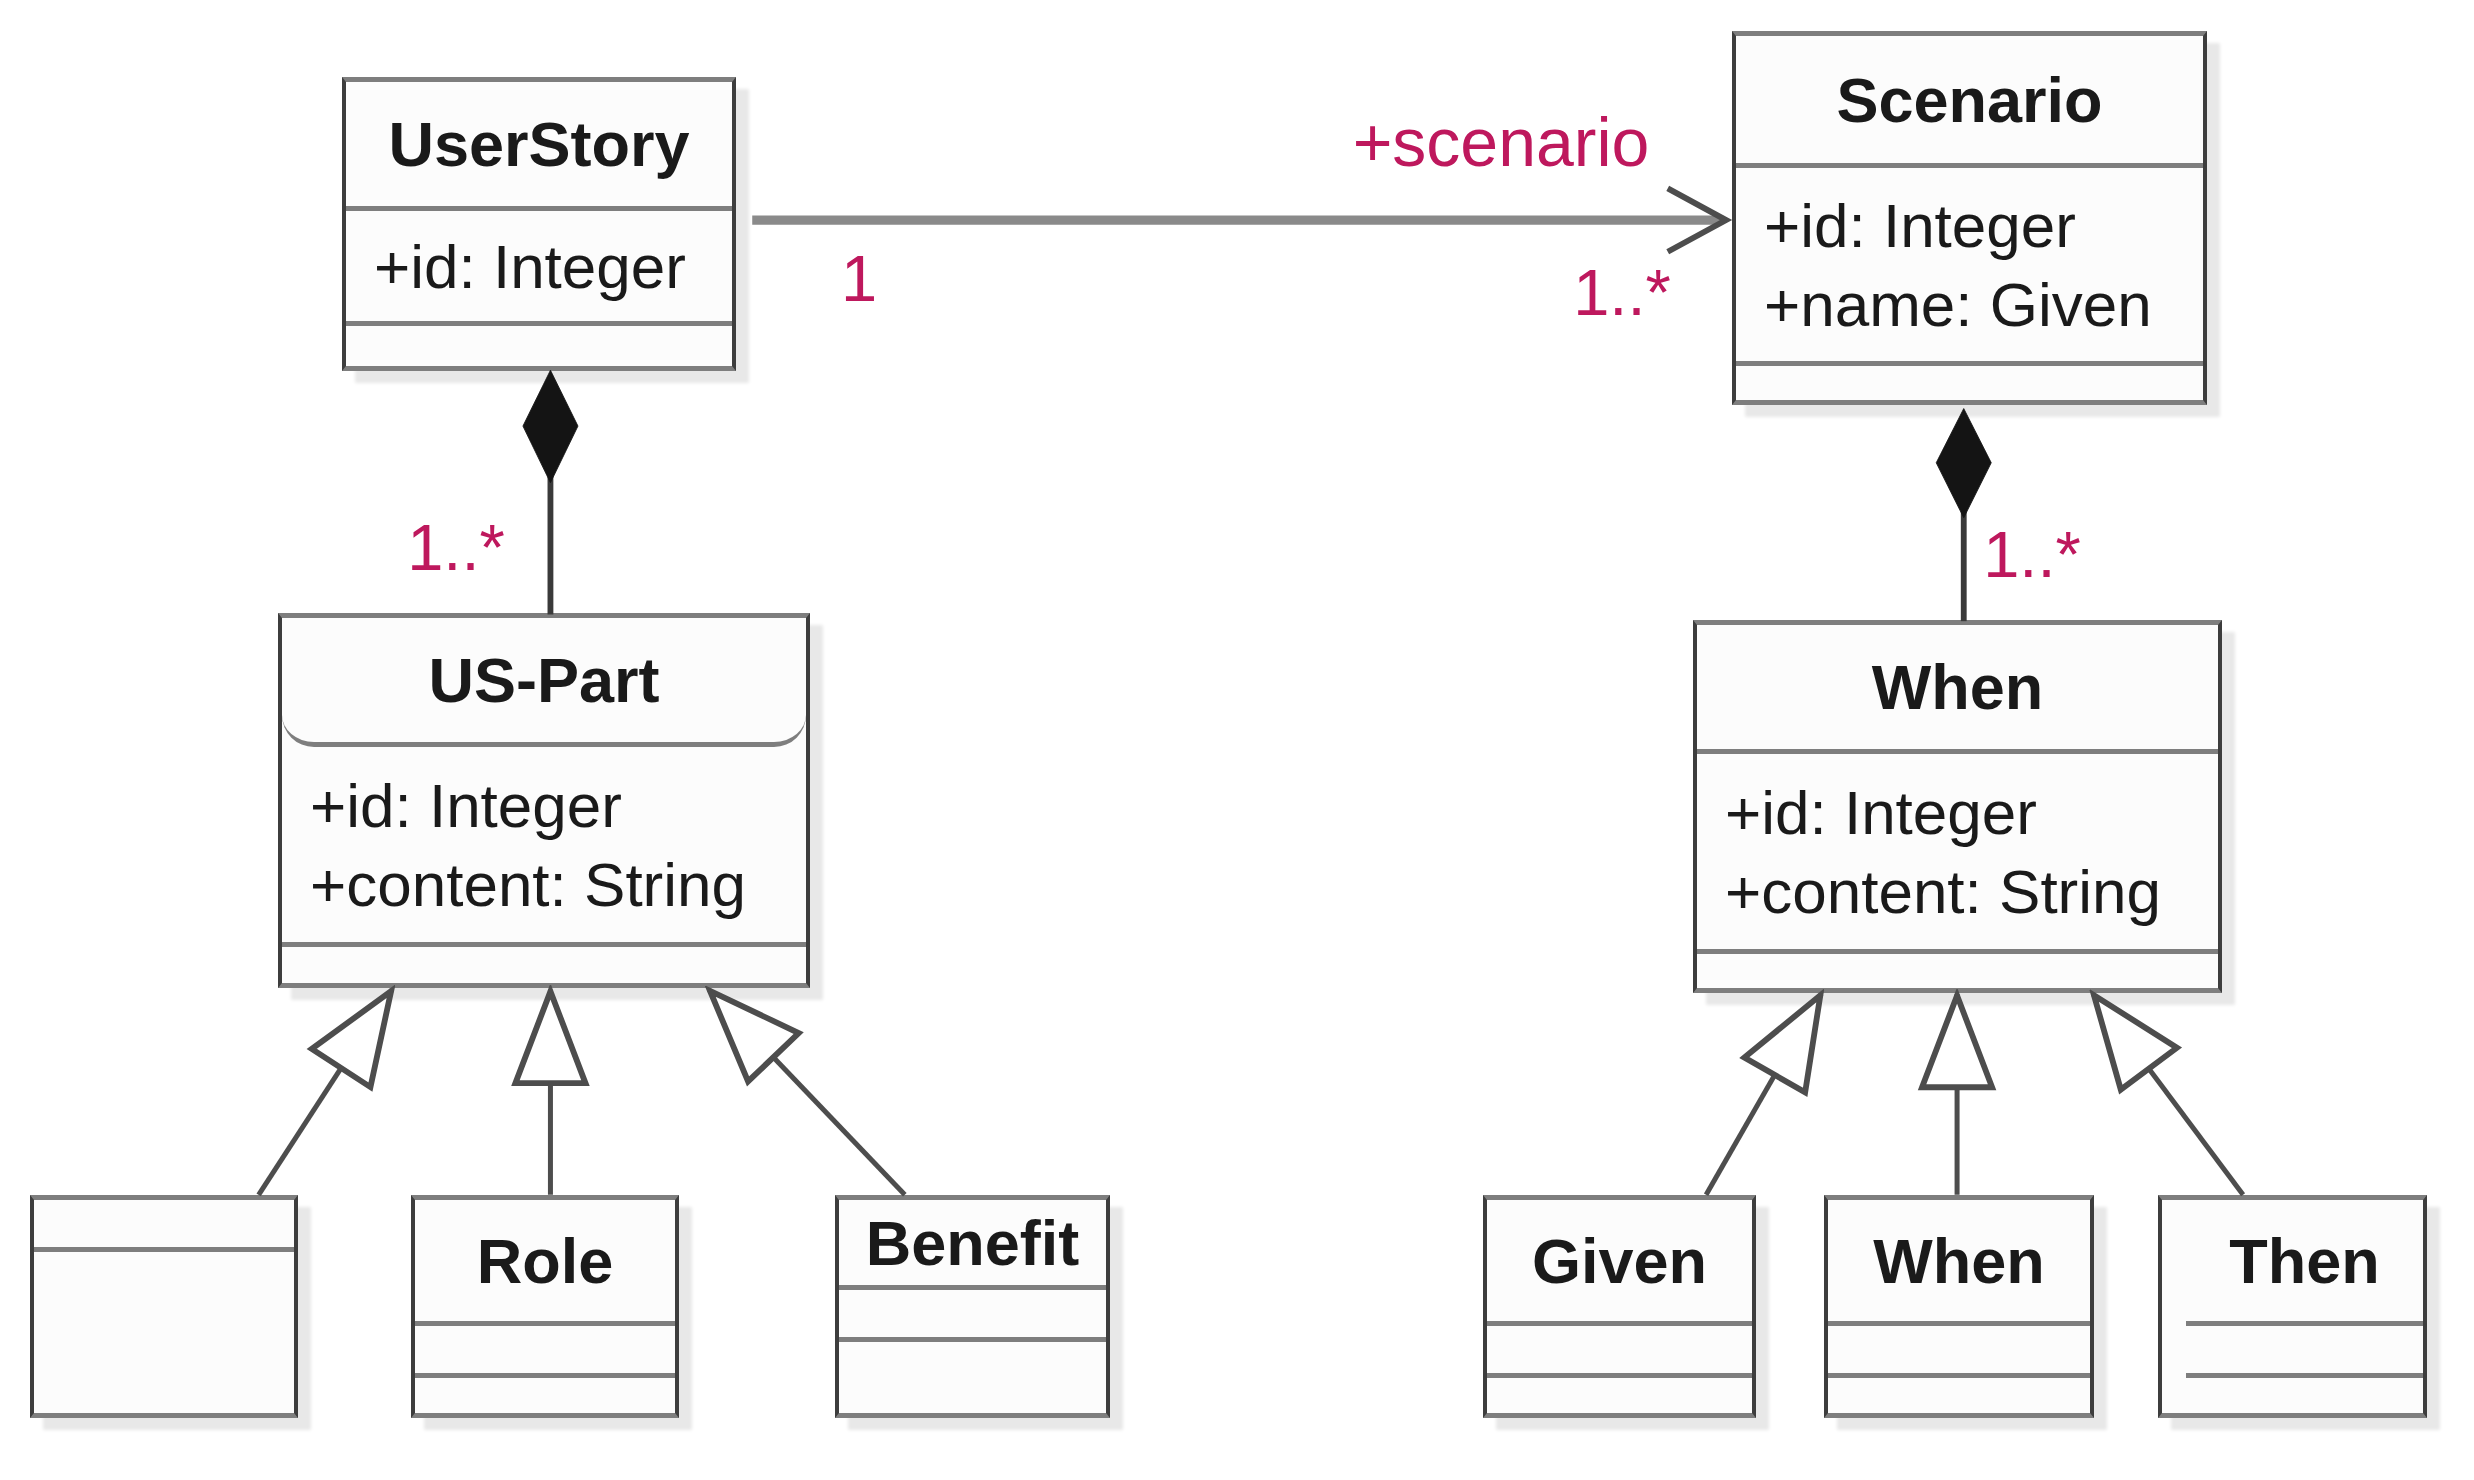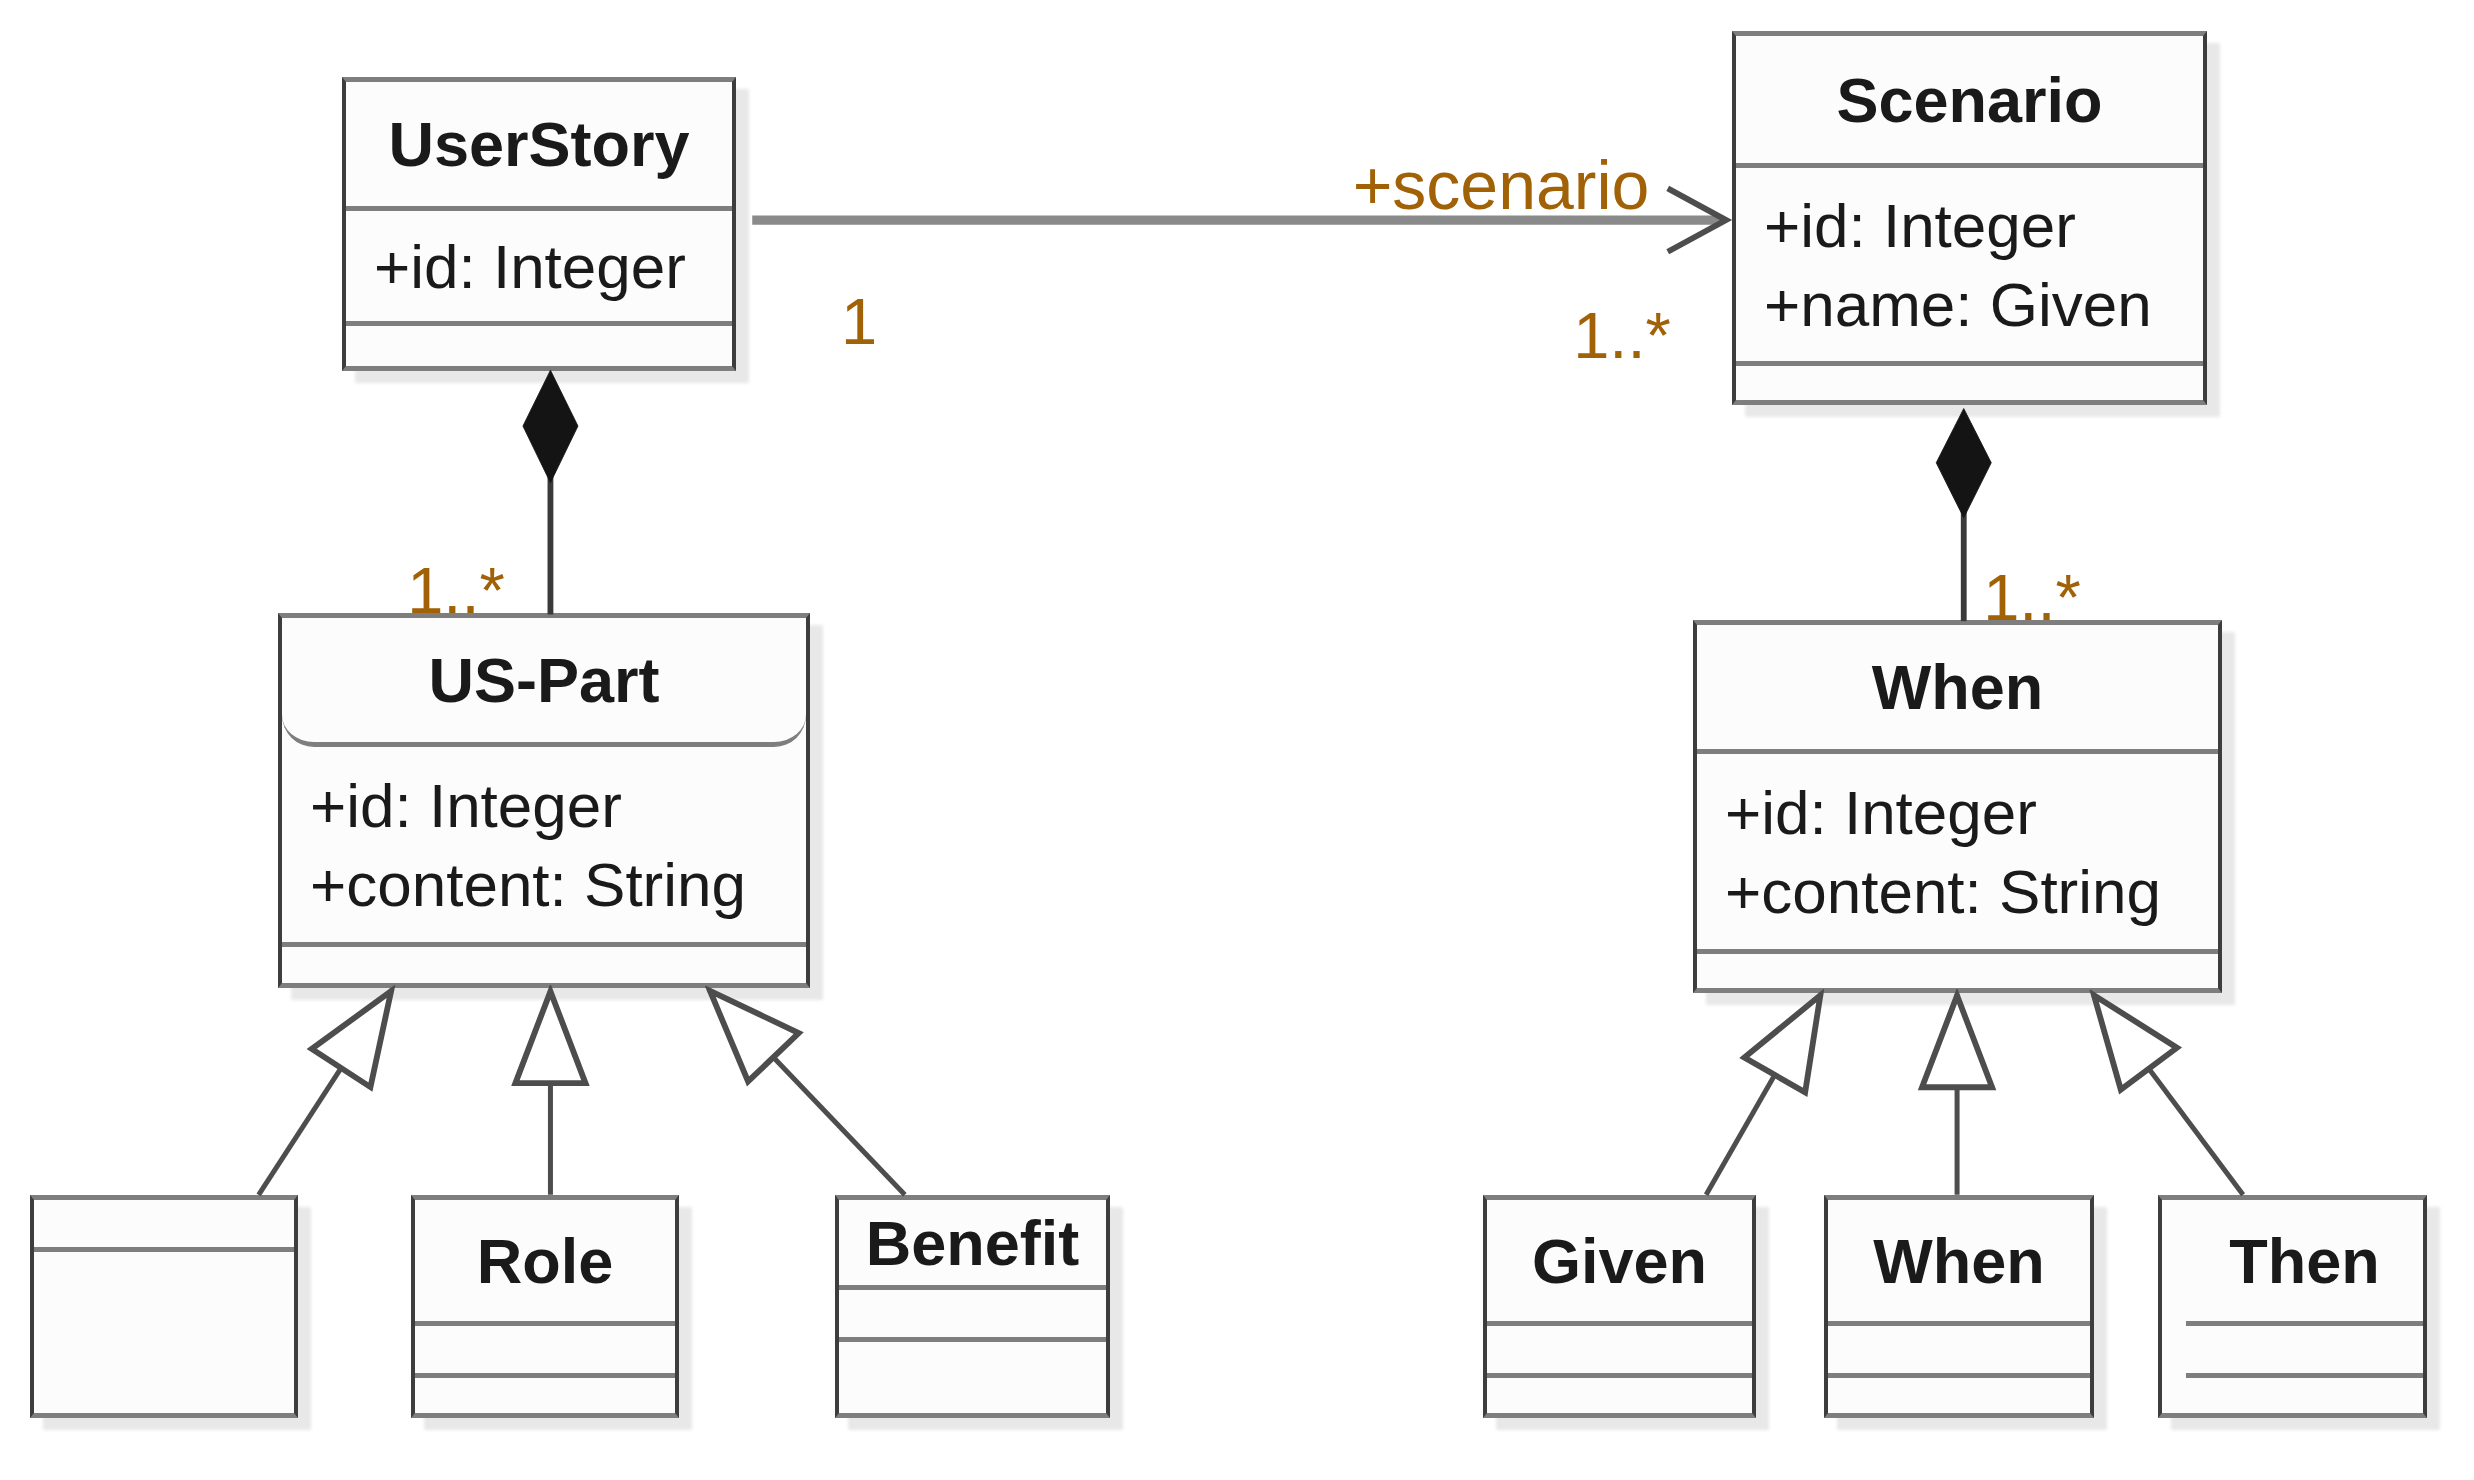--- a/index.html
+++ b/index.html
@@ -44,22 +44,21 @@
     overflow:hidden;
   }
   .methods{flex:1;}
   .attr{white-space:nowrap;}
   
   .elabel{
     position:absolute;
     transform:translate(-50%,-50%);
     font-size:65px;
     white-space:nowrap;
-    color:#a16207;
-    margin-top:43px;
+    color:#be185d;
   }
   svg.edges{
     position:absolute;left:0;top:0;
     pointer-events:none;
   }
 </style>
 </head>
 <body>
 
 <div id="canvas">

